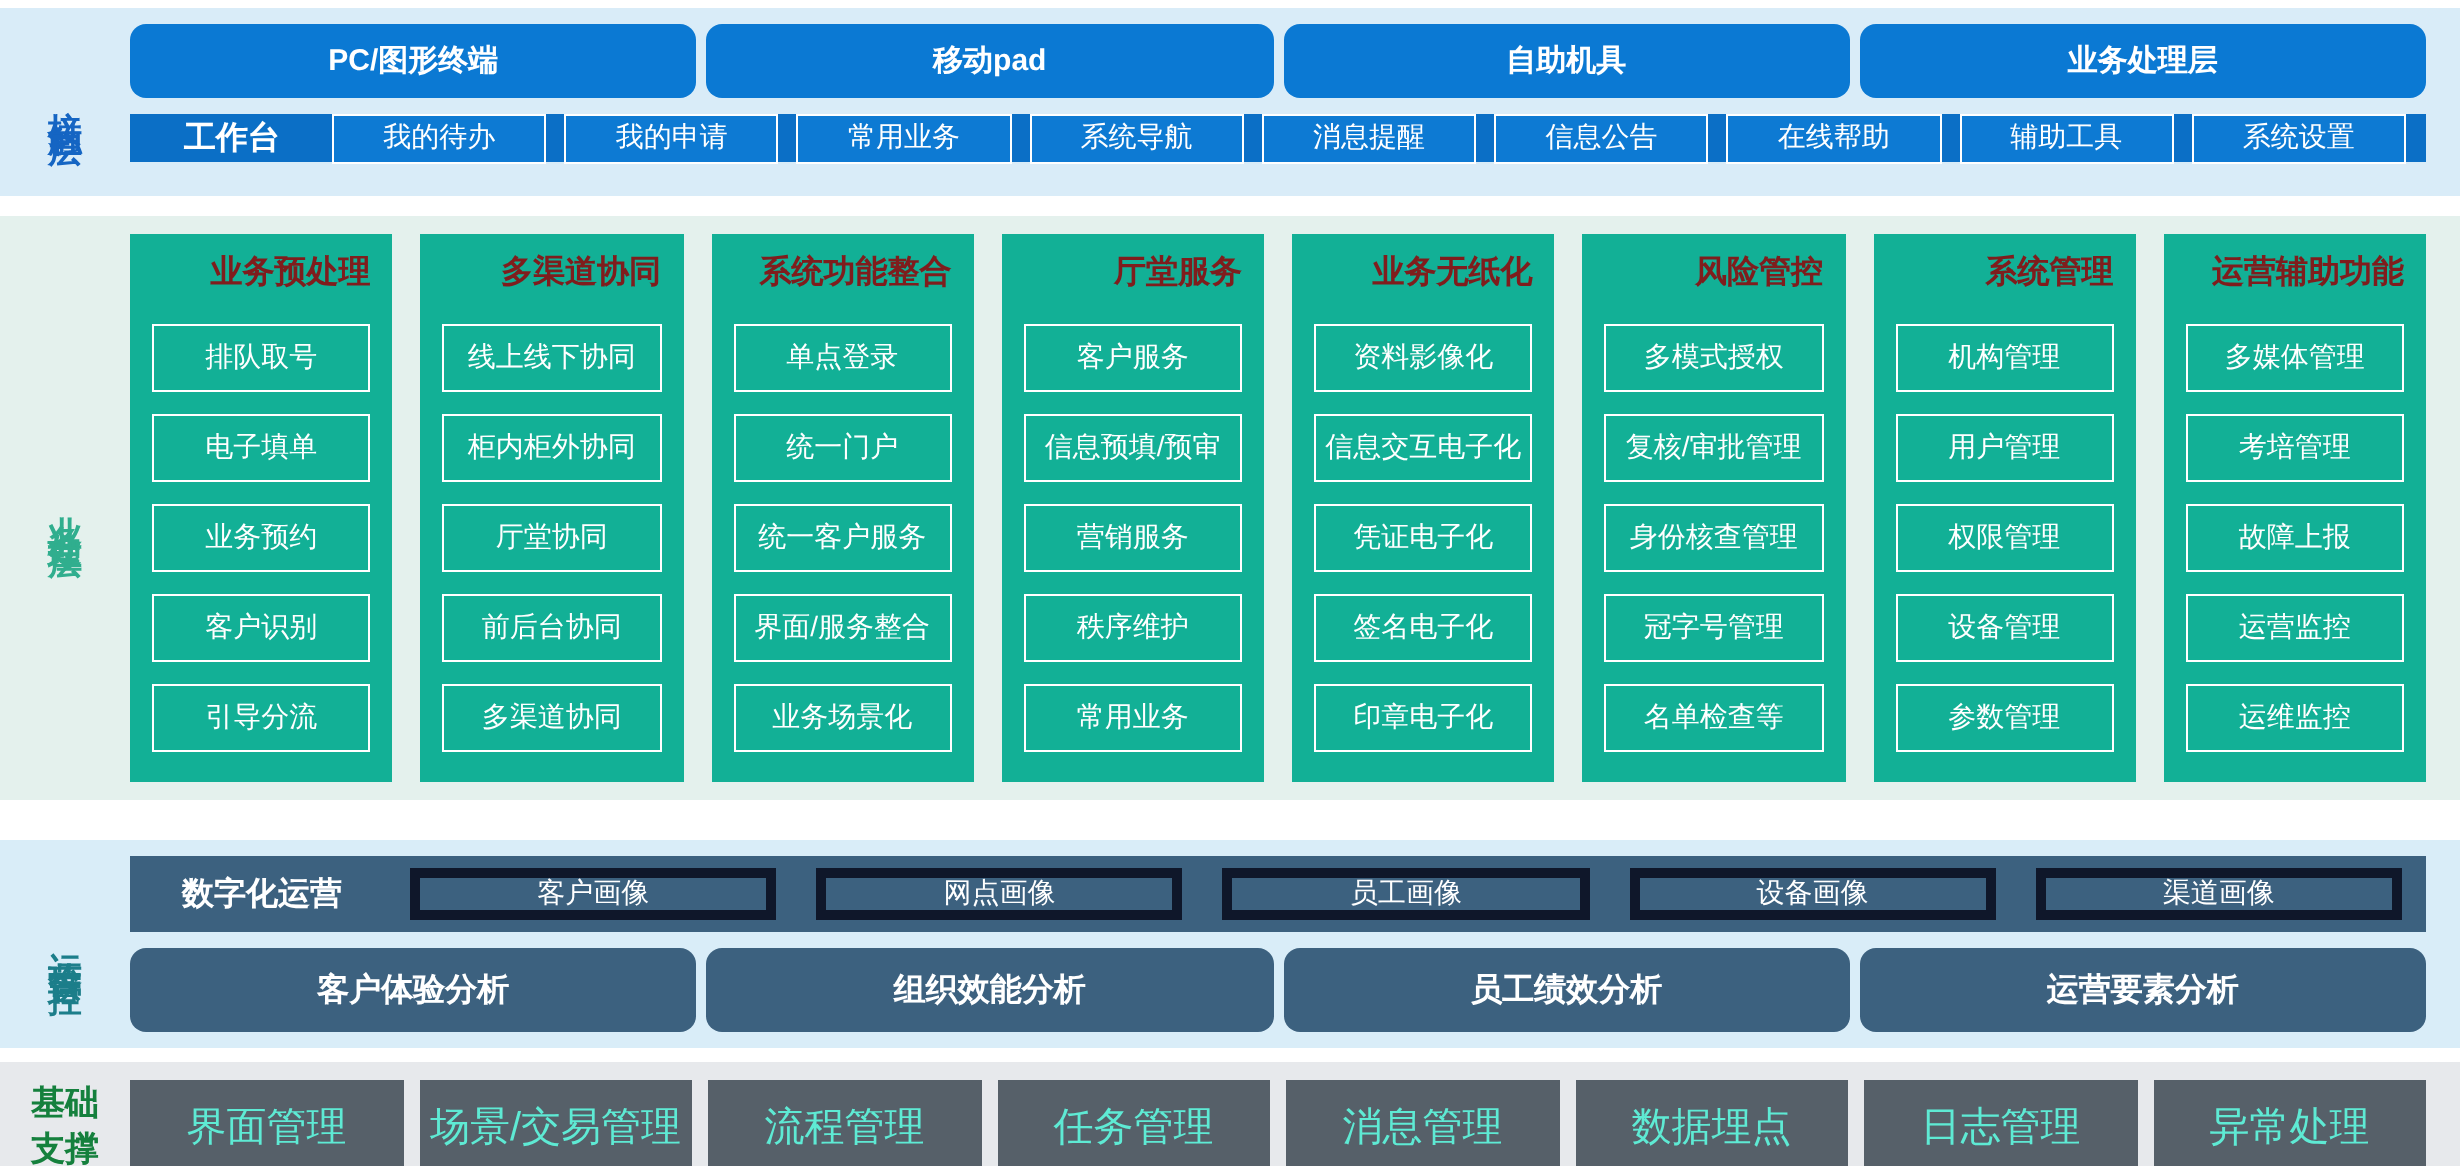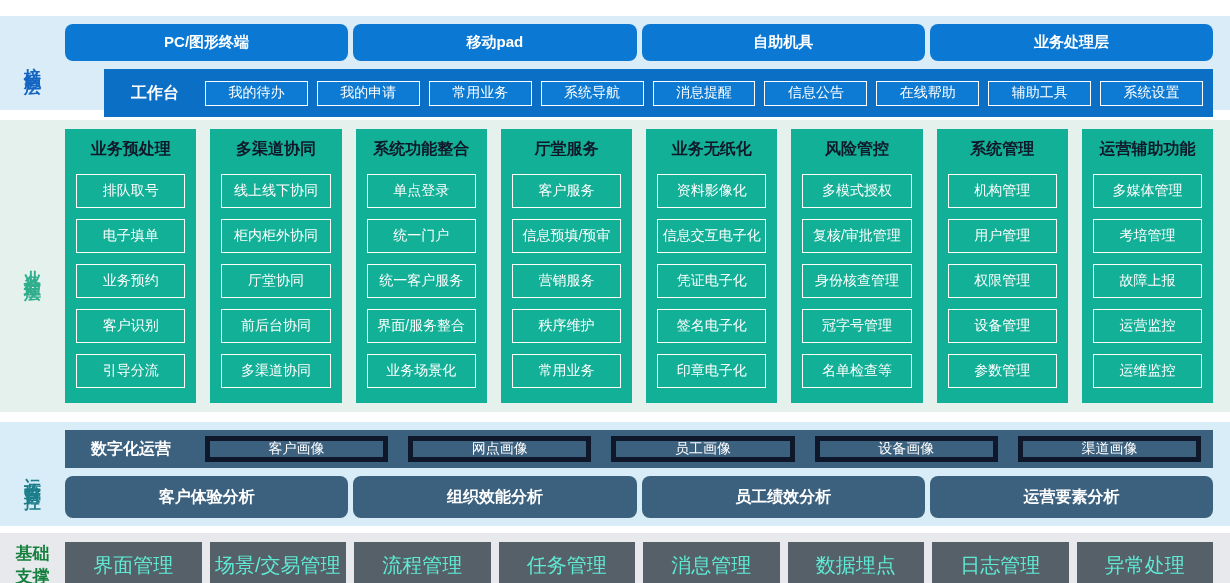--- a/index.html
+++ b/index.html
@@ -1,62 +1,62 @@
 <!DOCTYPE html>
 <html lang="zh"><head>
 <meta charset="utf-8">
 <style>
   html,body { margin:0; padding:0; background:#ffffff; }
   .page {
     width:1230px; height:583px; position:relative; overflow:hidden;
     font-family:"Liberation Sans", sans-serif; background:#ffffff;
-    box-sizing:border-box; padding-top:16px;
+    box-sizing:border-box; padding-top:4px;
   }
   .band { display:flex; width:1230px; box-sizing:border-box; }
   .label-col { flex:0 0 65px; display:flex; align-items:center; justify-content:center; }
   .v-label {
     writing-mode:vertical-rl; text-orientation:upright;
     font-weight:bold; font-size:17px; letter-spacing:6px; line-height:1;
   }
   .content-col { flex:1; box-sizing:border-box; padding:8px 17px 8px 0; }
 
   
   .band-contact { height:94px; background:#d9ecf8; }
   .band-contact .v-label { color:#1565c3; }
   .terminal-row { display:flex; gap:5px; }
   .terminal {
     flex:1; height:37px; background:#0b79d3; border-radius:8px;
     color:#fff; font-weight:bold; font-size:15px;
     display:flex; align-items:center; justify-content:center;
   }
   .workbench-bar {
-    margin-top:8px; height:48px; background:#0b6fc6;
-    display:flex; align-items:center; gap:9px; padding:0 10px; box-sizing:border-box;margin-left:39px;
+    margin-top:8px; height:24px; background:#0b6fc6;
+    display:flex; align-items:center; gap:9px; padding:0 10px; box-sizing:border-box;
   }
   .wb-label { flex:0 0 82px; color:#fff; font-weight:bold; font-size:16px; text-align:center; }
   .wb-btn {
     flex:1; height:25px; background:#0d7ad3; border:1px solid #ffffff;
     color:#fff; font-size:14px; display:flex; align-items:center; justify-content:center;
     box-sizing:border-box;
   }
 
   
   .band-business { height:292px; background:#e4f1ed; margin-top:10px; }
   .band-business .v-label { color:#30ae8e; letter-spacing:4px; }
   .columns { display:flex; gap:14px; padding:9px 17px 9px 0; height:100%; box-sizing:border-box; }
   .biz-col { flex:1; background:#12b096; padding:6px 11px 10px; display:flex; flex-direction:column; box-sizing:border-box; }
-  .col-title { color:#0f172a; font-weight:bold; font-size:16px; text-align:center; height:28px; line-height:28px; white-space:nowrap; }
+  .col-title { color:#7f1d1d; font-weight:bold; font-size:16px; text-align:right; height:28px; line-height:28px; white-space:nowrap; }
   .col-item {
     border:1px solid #ffffff; color:#fff; font-size:14px; height:34px; margin-top:11px;
     display:flex; align-items:center; justify-content:center; text-align:center;
     line-height:1.1; padding:0 2px; box-sizing:border-box;
   }
 
   
-  .band-ops { height:104px; background:#d9edf8; margin-top:10px; }
+  .band-ops { height:104px; background:#d9edf8; margin-top:20px; }
   .band-ops .v-label { color:#1c7e8a; letter-spacing:5px; }
   .ops-bar {
     height:38px; background:#3c617f; display:flex; align-items:center;
     gap:20px; padding:0 12px; box-sizing:border-box;
   }
   .ops-label { flex:0 0 108px; color:#fff; font-weight:bold; font-size:16px; text-align:center; }
   .ops-box {
     flex:1; height:26px; border:5px solid #0f172a; color:#fff; font-size:14px;
     display:flex; align-items:center; justify-content:center; box-sizing:border-box;
   }

